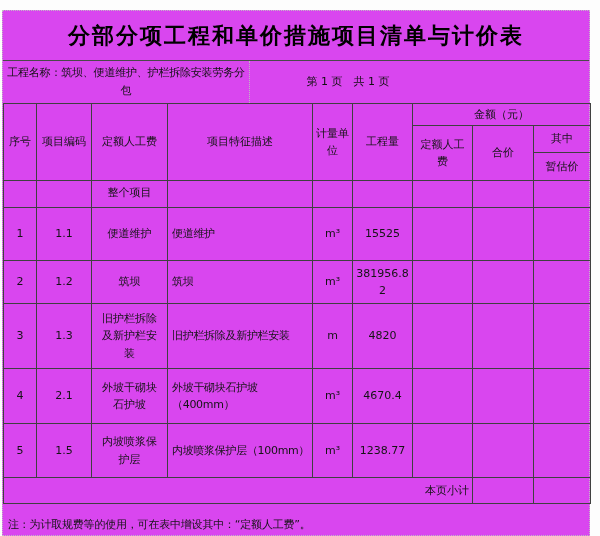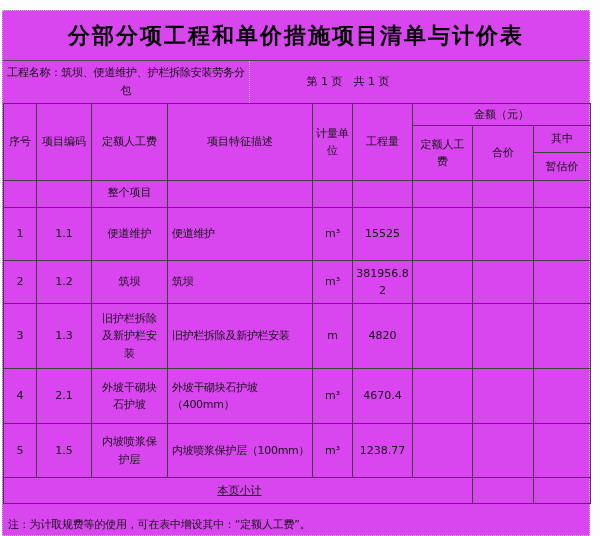--- a/index.html
+++ b/index.html
@@ -80,21 +80,21 @@
   tbody.rows tr:nth-child(1) { height: 27px; font-family: Liberation Mono, monospace; }
   tbody.rows tr:nth-child(2) { height: 53px; }
   tbody.rows tr:nth-child(3) { height: 43px; }
   tbody.rows tr:nth-child(4) { height: 65px; }
   tbody.rows tr:nth-child(5) { height: 55px; }
   tbody.rows tr:nth-child(6) { height: 54px; }
   tbody.rows td.name { padding: 0 6px; }
   tbody.rows td.feat { text-align: left; padding: 0 2px 0 4px; letter-spacing: -0.3px; }
   tbody.rows td.qty  { padding: 0 2px; word-break: break-all; }
   tbody.subtotal tr { height: 26px; }
-  tbody.subtotal td.label { text-align: center; padding-left: 6px; text-decoration: underline; }
+  tbody.subtotal td.label { text-align: right; padding-left: 6px; }
   .note-row {
     height: 28px;
     display: flex;
     align-items: flex-end;
     font-size: 11px;
     padding-left: 5px;
     letter-spacing: -0.2px;
     color: #141414;
   }
 </style>

